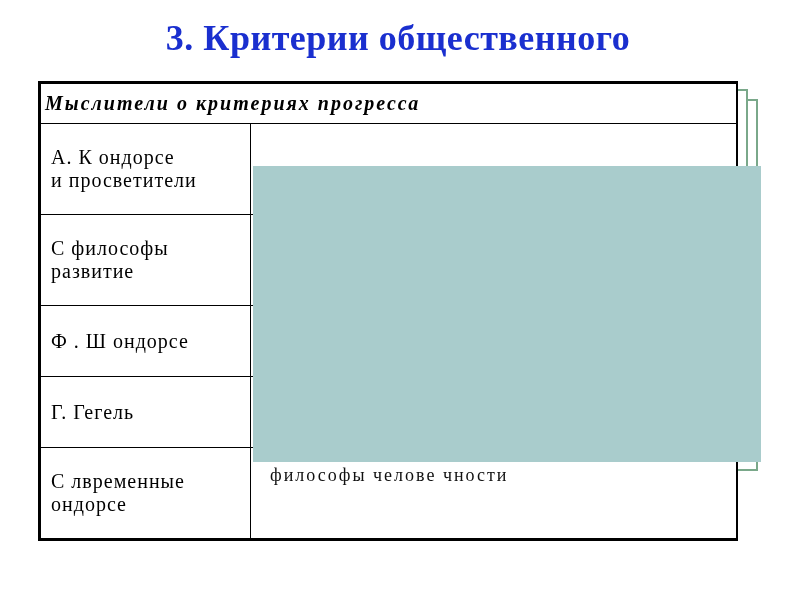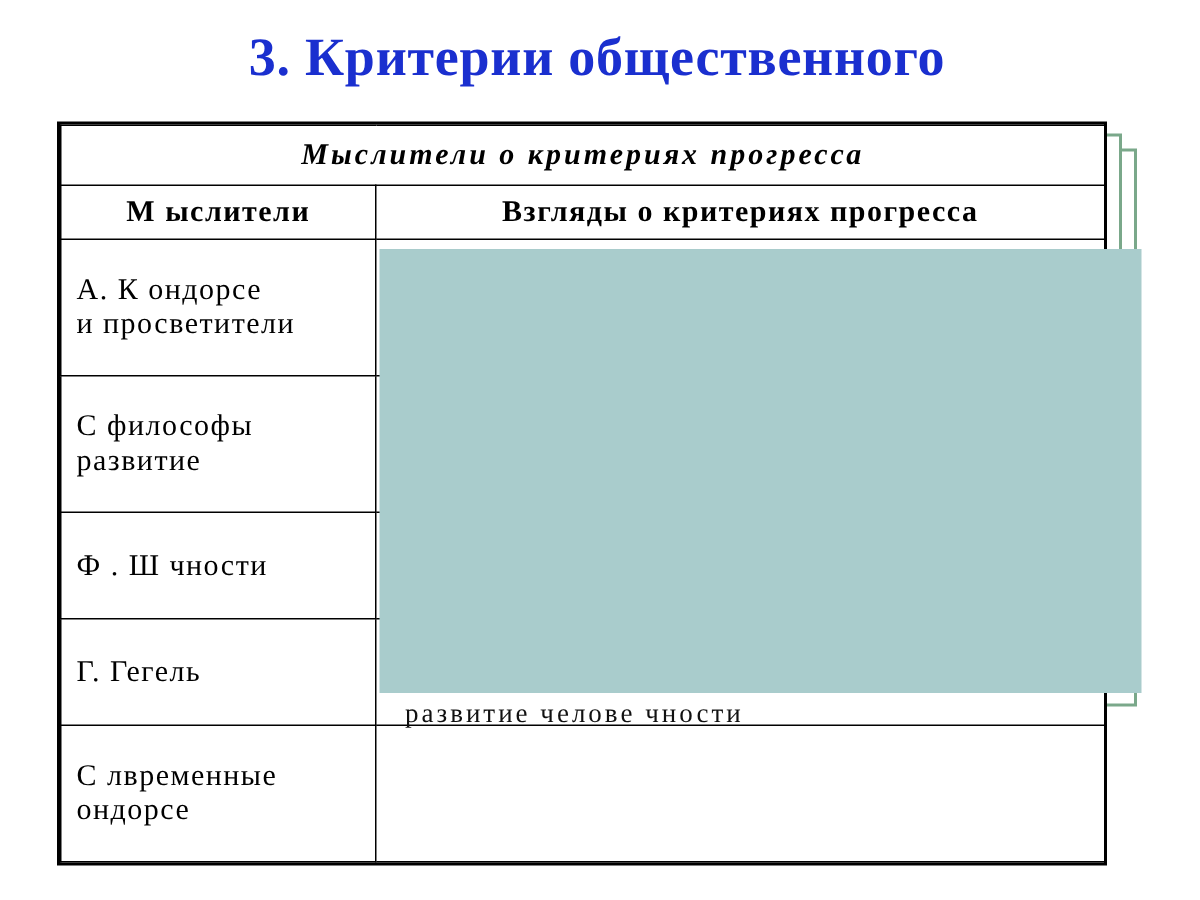--- a/index.html
+++ b/index.html
@@ -61,21 +61,21 @@
     border: 1px solid #000;
     font-size: 20px;
     padding: 20px 10px;
     vertical-align: middle;
     color: #000;
     text-align: left;
   }
   .header-row td {
     font-weight: bold;
     font-style: italic;
-    text-align: center;
+    text-align: left;
     padding: 8px 4px;
     letter-spacing: 2px;
     font-size: 20px;
   }
   .subheader-row td {
     font-weight: bold;
     text-align: center;
     padding: 6px 4px;
     letter-spacing: 1px;
   }
@@ -119,55 +119,51 @@
     <div class="main-table">
       <table>
         <colgroup>
             <col class="left">
             <col class="right">
           </colgroup>
         <tbody>
             <tr class="header-row">
           <td colspan="2">Мыслители   о  критериях   прогресса</td>
         </tr>
-        <tr class="subheader-row">
-          <td>М ыслители</td>
-          <td>Взгляды о критериях прогресса</td>
-        </tr>
 
         <tr class="body-row">
           <td>
             <span>А. К ондорсе</span><br>
             <span>и просветители</span>
           </td>
           <td></td>
         </tr>
         <tr class="body-row">
           <td>
             <span>С философы</span><br>
             <span>развитие</span>
           </td>
           <td></td>
         </tr>
         <tr class="body-row short">
-          <td>Ф . Ш чности</td>
+          <td>Ф . Ш ондорсе</td>
           <td></td>
         </tr>
         <tr class="body-row short">
           <td>Г. Гегель</td>
           <td></td>
         </tr>
         <tr class="body-row">
           <td>
             <span>С лвременные</span><br>
             <span>ондорсе</span>
           </td>
           <td></td>
         </tr>
       </tbody>
         </table>
 
-      <div class="footer-text">развитие  челове  чности</div>
+      <div class="footer-text">философы  челове  чности</div>
       <div class="overlay"></div>
     </div>
   </div>
 
 </div>
 
 </body></html>

